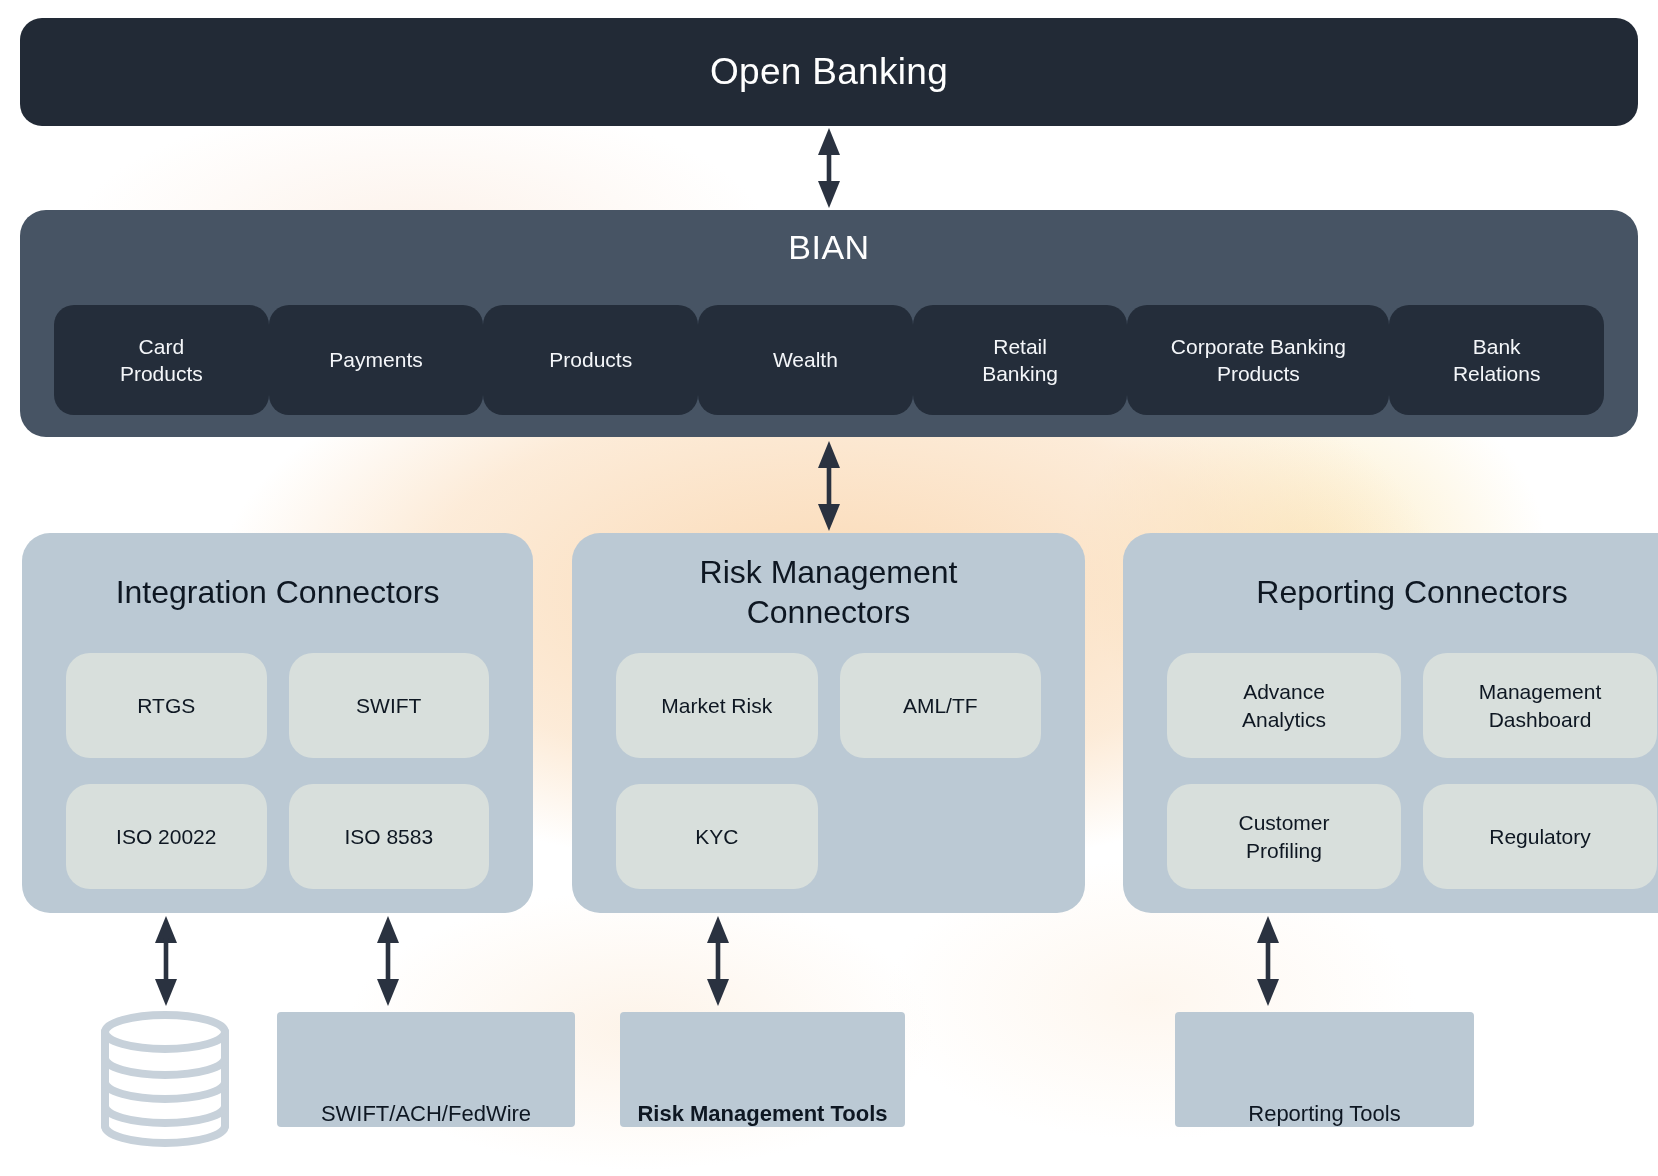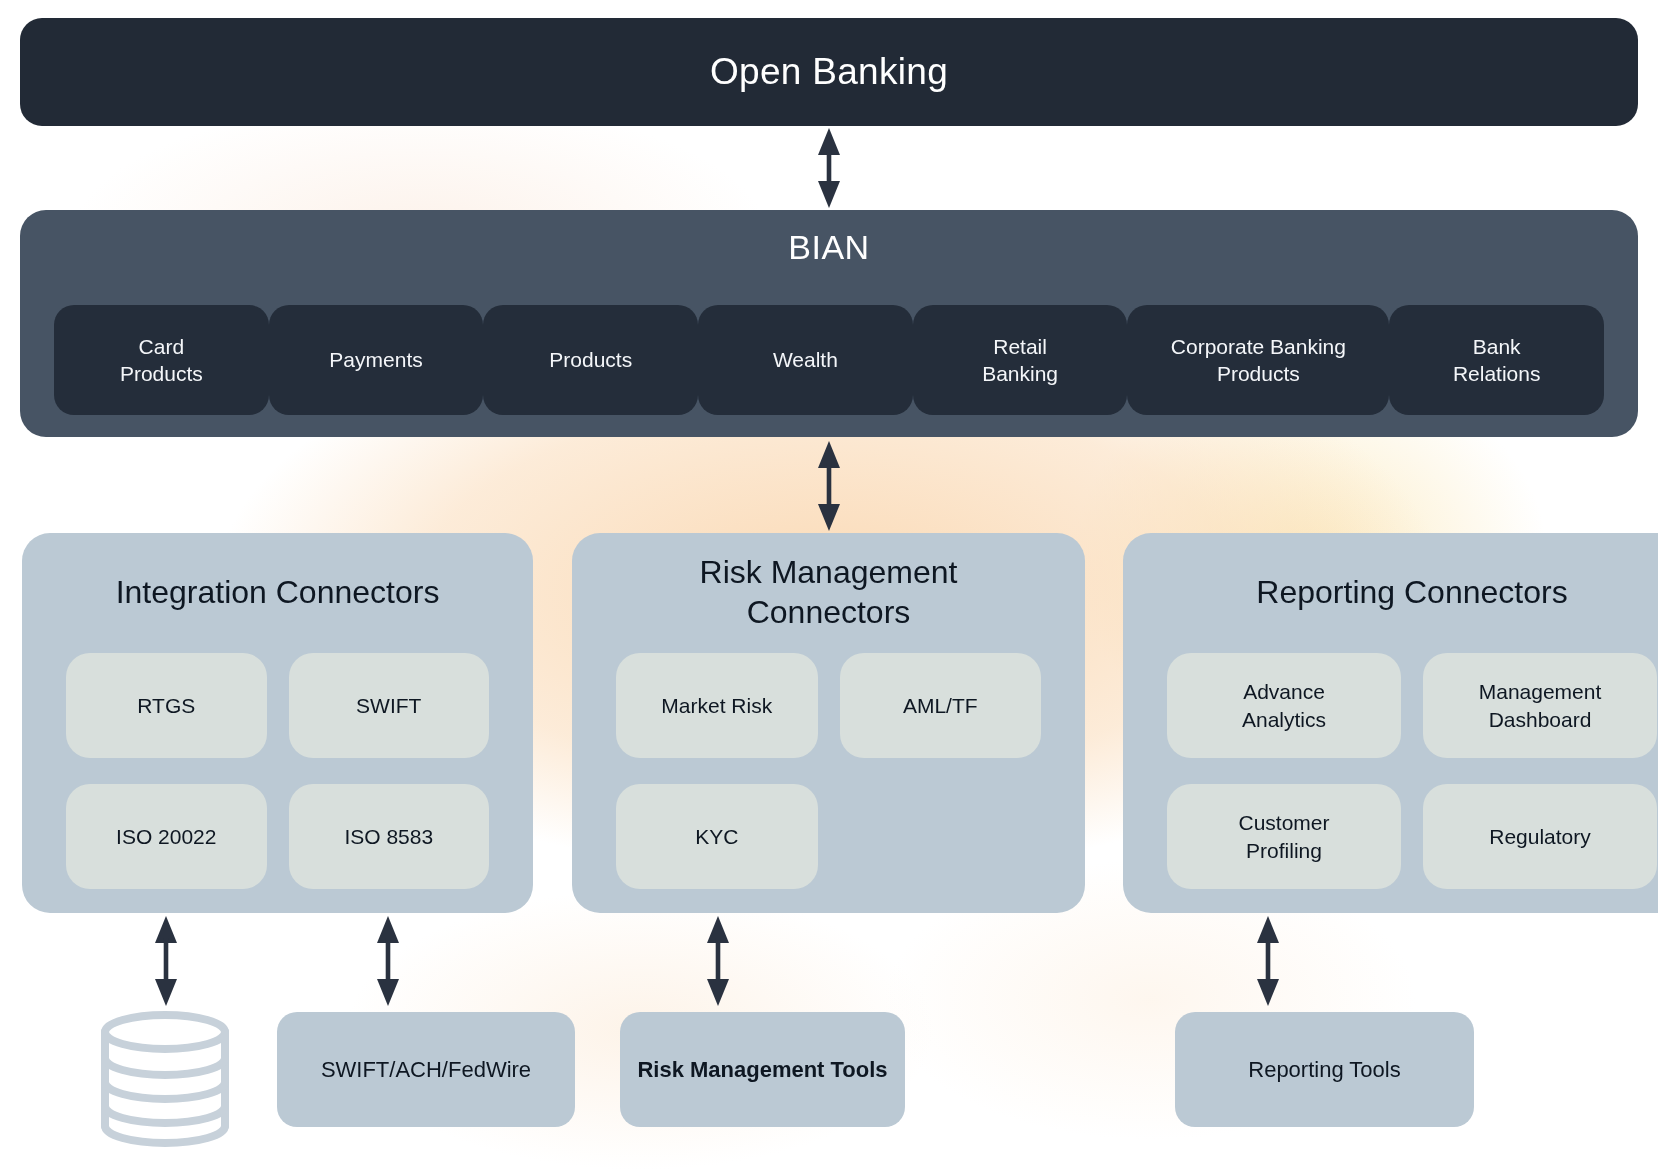--- a/index.html
+++ b/index.html
@@ -55,22 +55,22 @@
   .group-grid{
     position:absolute; left:44px; right:44px; top:120px;
     display:grid; grid-template-columns:1fr 1fr; column-gap:22px; row-gap:26px;
   }
   .group-chip{
     height:105px; background:var(--group-chip-bg); border-radius:24px;
     display:flex; align-items:center; justify-content:center; text-align:center;
     font-size:21px; color:var(--title-text); line-height:1.3; white-space:pre-line;
   }
   .bottom-box{
-    top:1012px; height:115px; background:var(--bottom-box-bg); border-radius:20px;
-    display:flex; align-items:center; justify-content:center;
+    top:1012px; height:115px; background:var(--bottom-box-bg); border-radius:4px;
+    display:flex; align-items:flex-end; justify-content:center;
     font-size:22px; color:var(--title-text);
   }
   .arrow svg polygon, .arrow svg rect{fill:var(--arrow-color);}
   .cylinder svg .stroke{stroke:var(--cylinder-stroke); stroke-width:8; fill:none; stroke-linecap:round;}
   .cylinder svg .fill{fill:#ffffff; stroke:none;}
 </style>
 </head>
 <body style="--top-bar-bg: #222A36; --bian-bar-bg: #475464; --bian-chip-bg: #242D3A; --group-box-bg: #BBC9D4; --group-chip-bg: #D8DFDC; --bottom-box-bg: #BBC9D4; --arrow-color: #2A3240; --title-text: #0E1722; --light-text: #F4F6F9; --cylinder-stroke: #C7D1DA;">
 
 <div class="stage">

